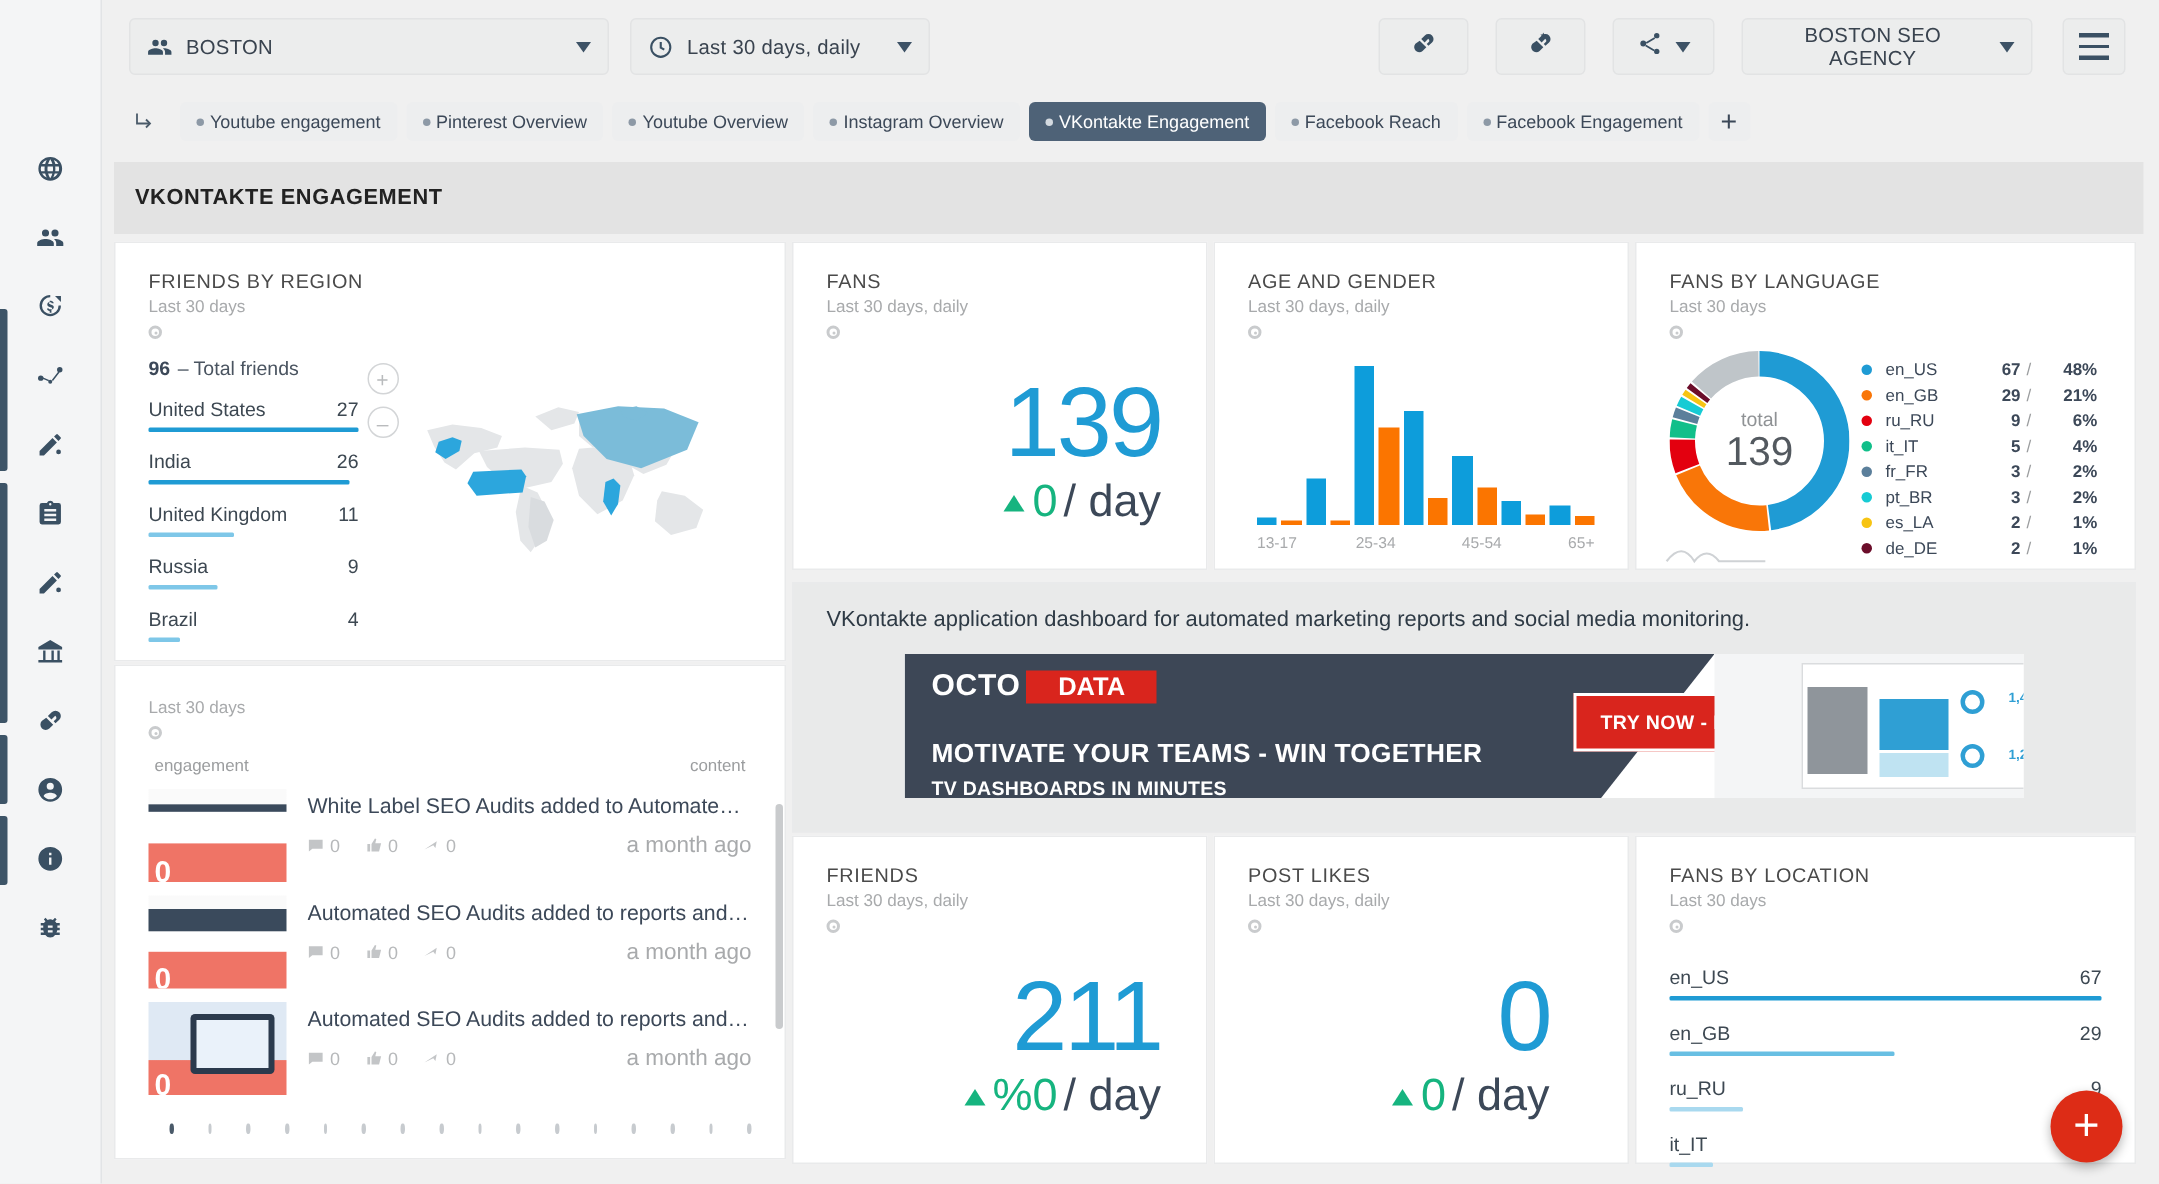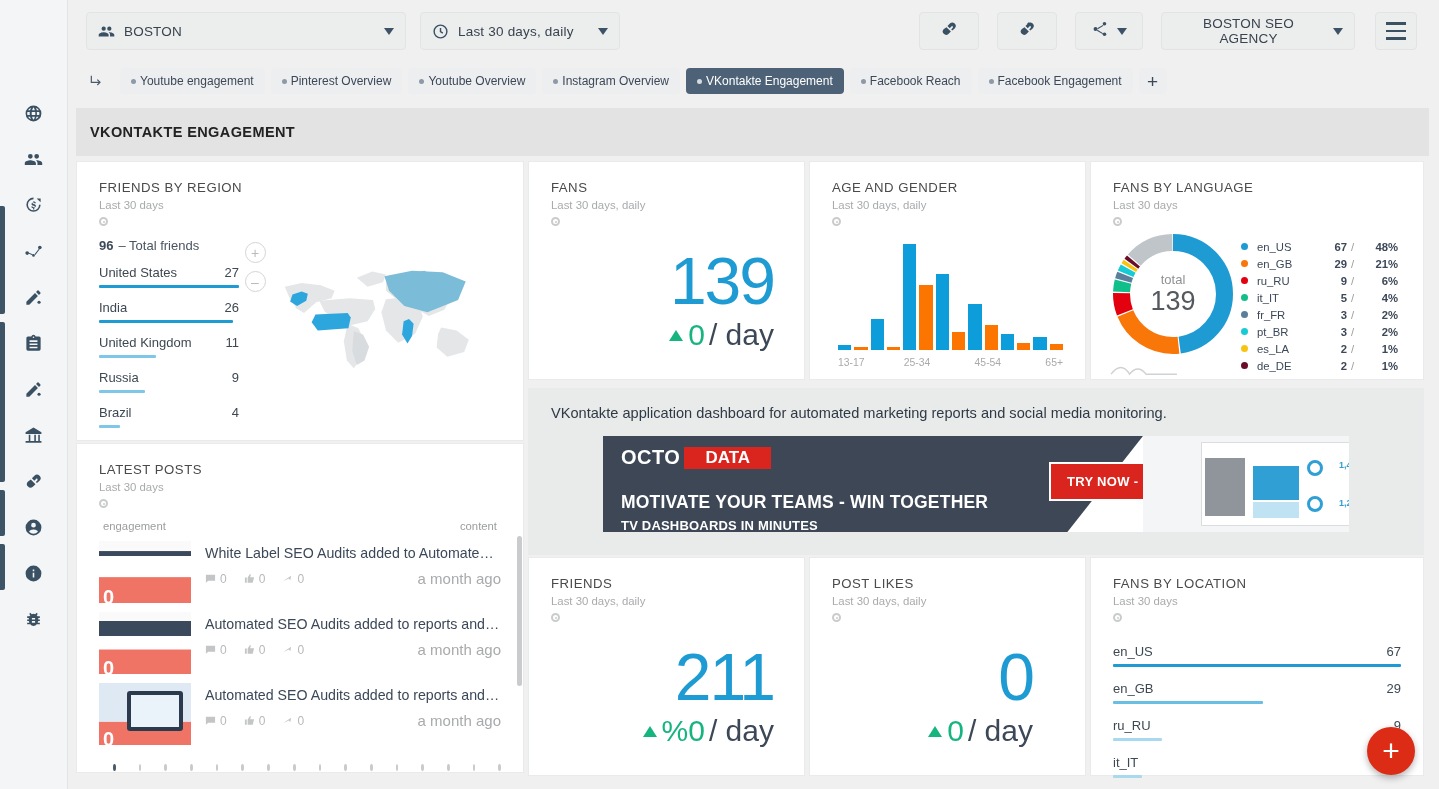--- a/index.html
+++ b/index.html
@@ -510,21 +510,20 @@
             <span style="padding:0 4px;color:#9b9d9f">/</span>
             <span class="lgpct">1%</span>
           </div>
         </div>
     </div>
   </div>
 </div>
 
 <div class="card" style="left:76px;top:443px;width:448px;height:330px;">
   <div class="cbody" style="padding-bottom:0">
-    <div class="ctitle">LATEST POSTS</div>
     <div class="csub">
       <span>Last 30 days</span>
       <span class="tgt"></span>
     </div>
     <div class="phead" style="margin-top:12px">
       <span>engagement</span>
       <span>content</span>
     </div>
     <div id="post-list" style="margin-top:2px">
         <div class="post">

